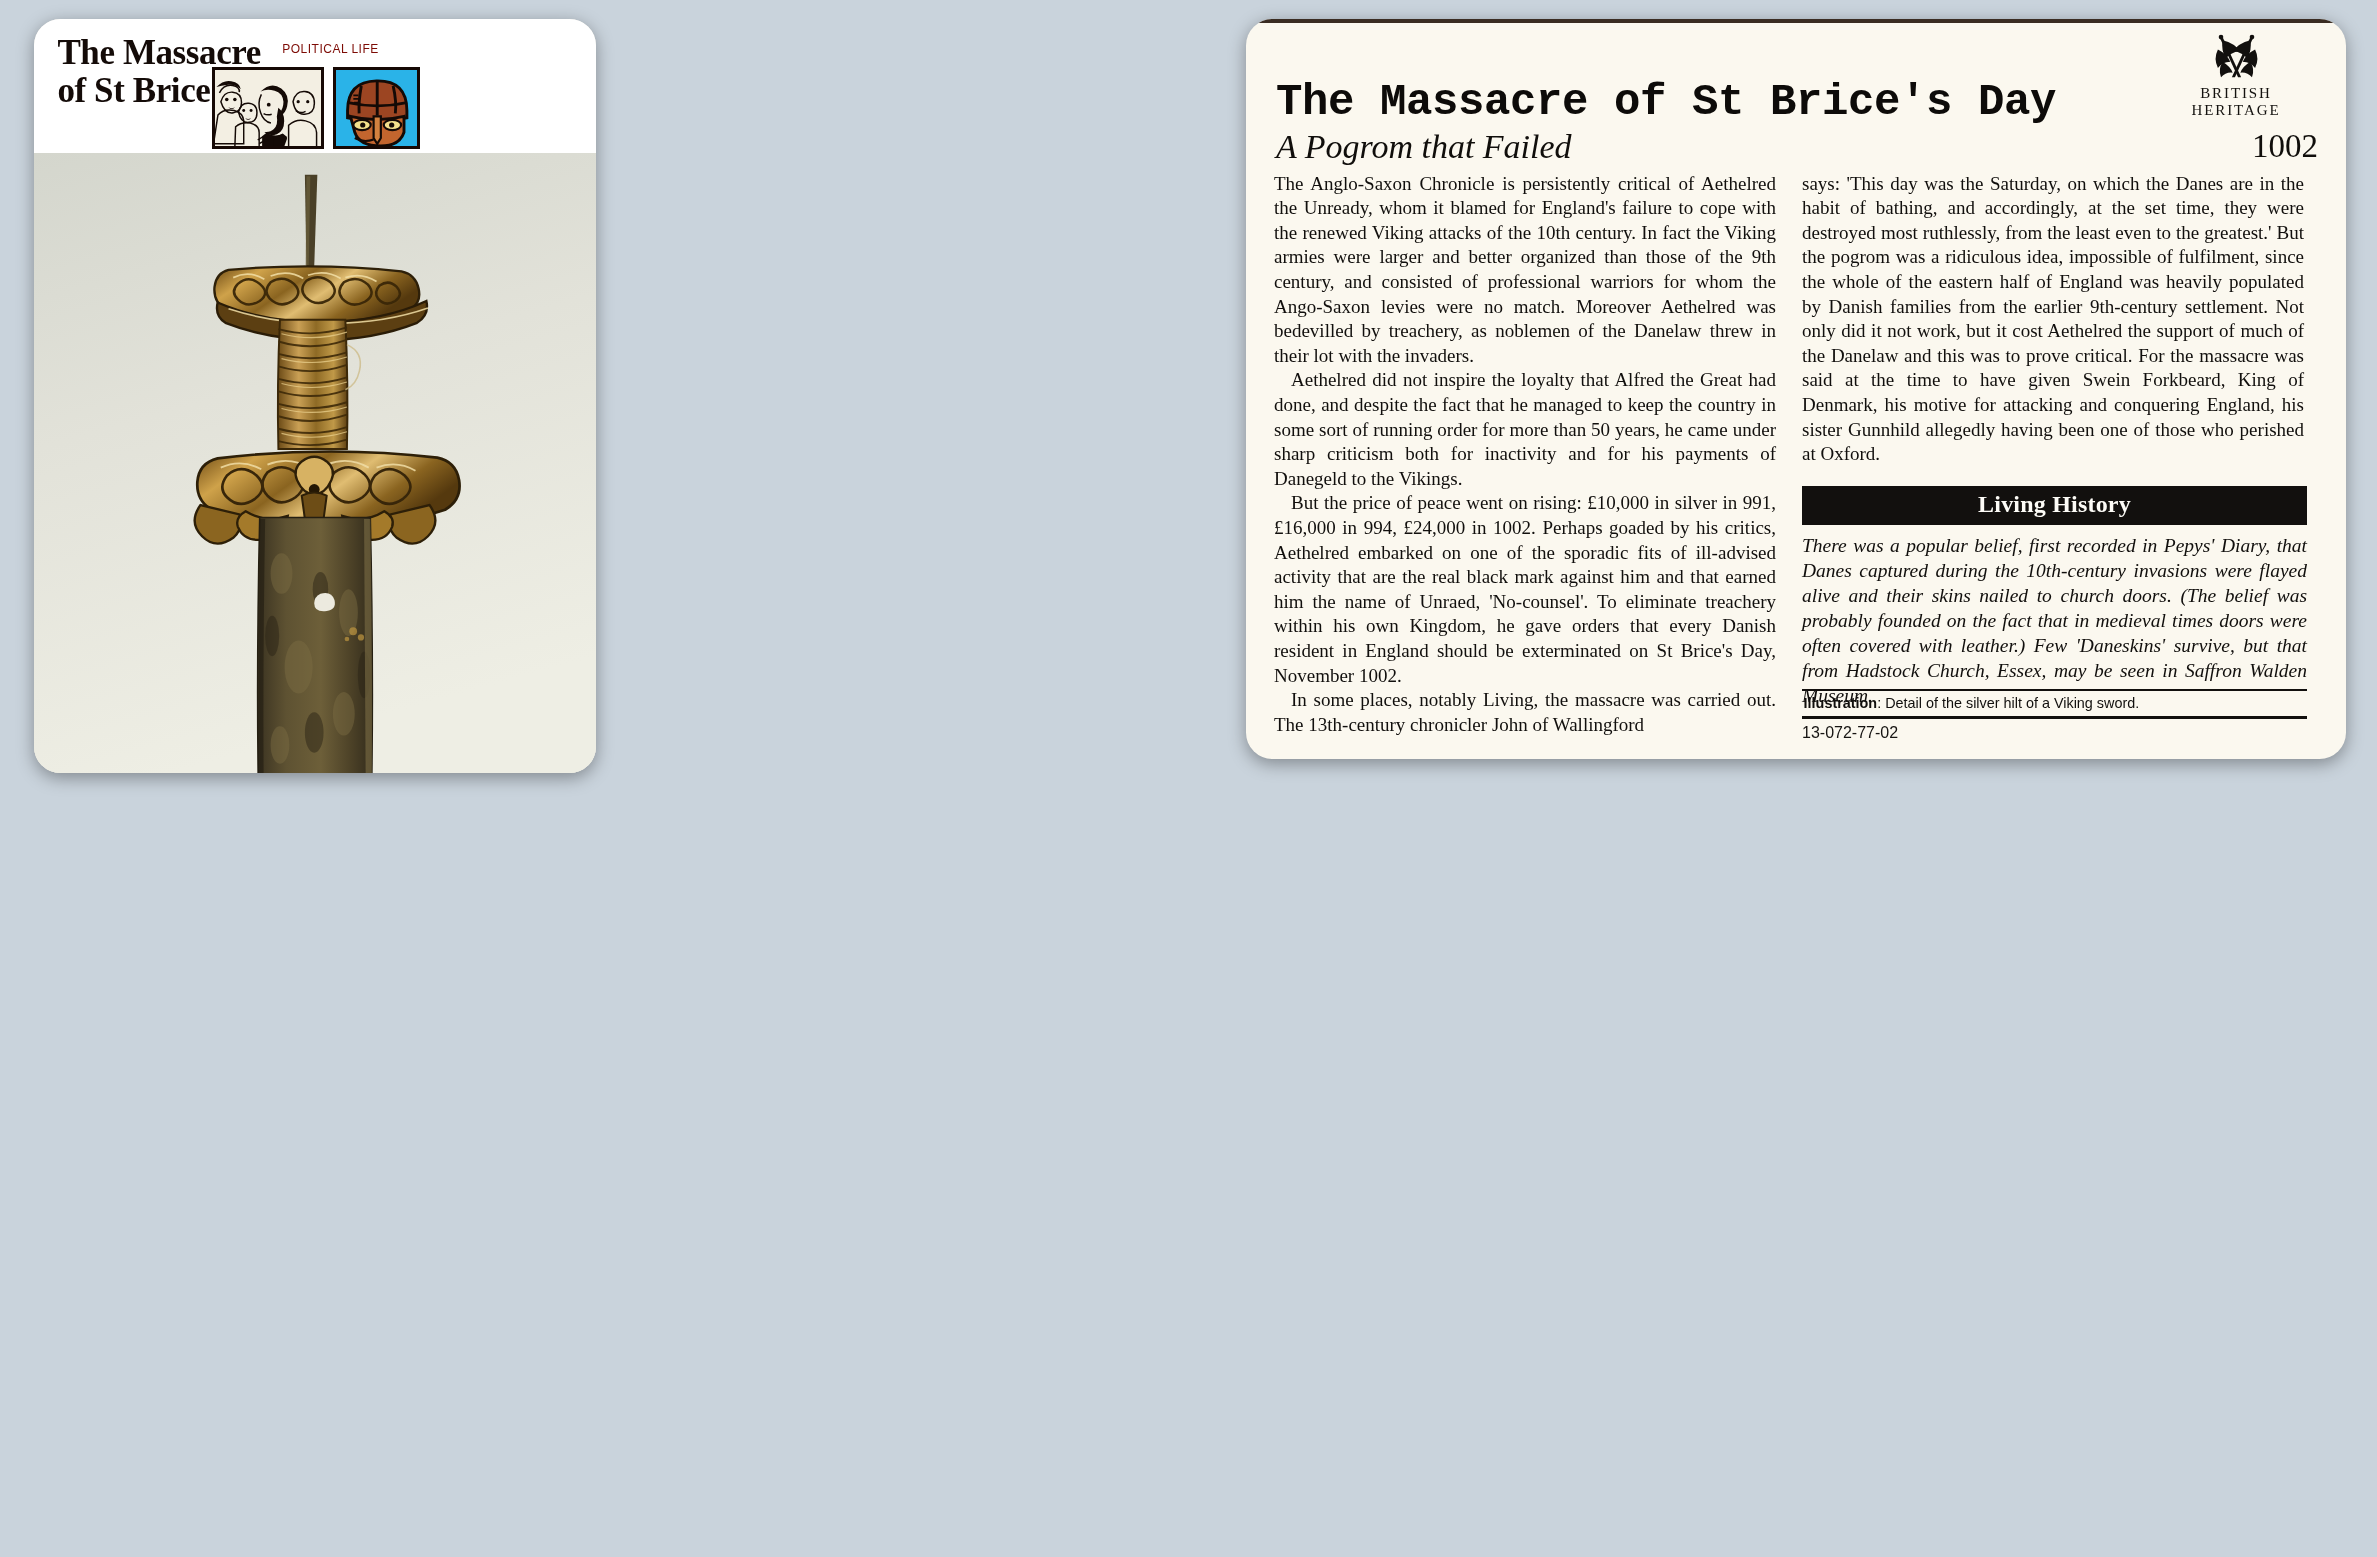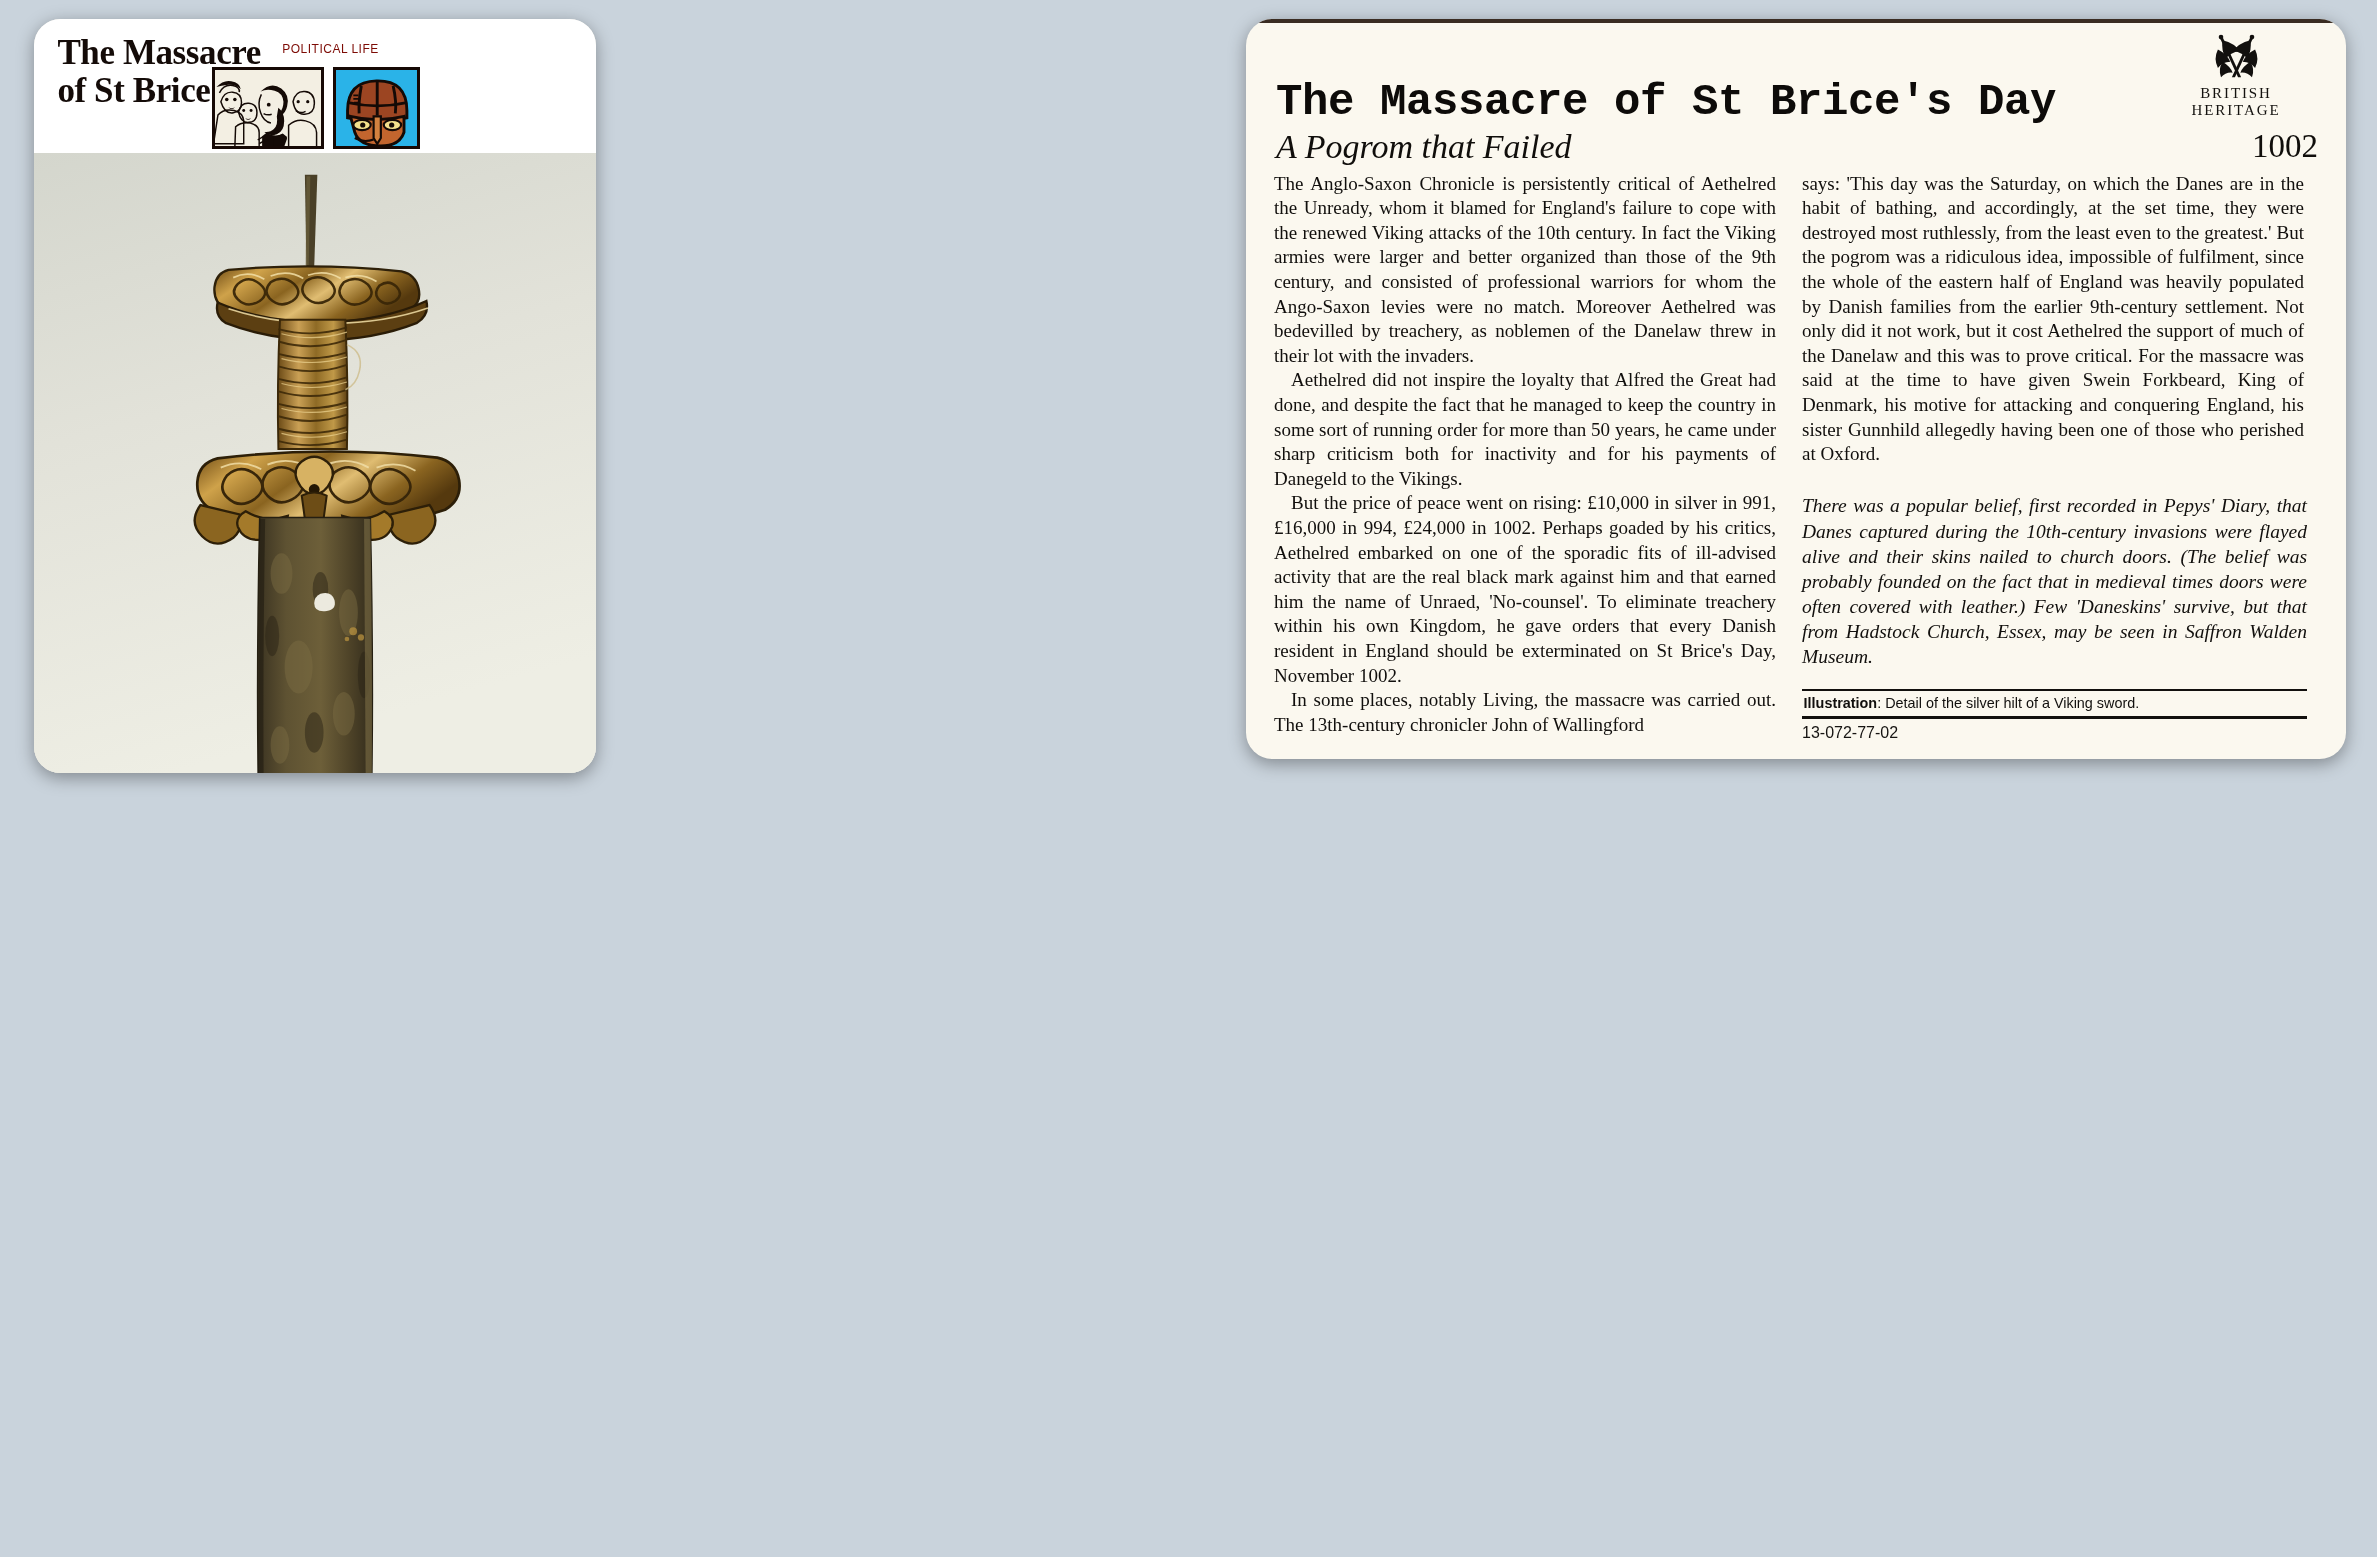--- a/index.html
+++ b/index.html
@@ -443,20 +443,21 @@
     <p>Aethelred did not inspire the loyalty that Alfred the Great had done, and despite the fact that he managed to keep the country in some sort of running order for more than 50 years, he came under sharp criticism both for inactivity and for his payments of Danegeld to the Vikings.</p>
     <p>But the price of peace went on rising: £10,000 in silver in 991, £16,000 in 994, £24,000 in 1002. Perhaps goaded by his critics, Aethelred embarked on one of the sporadic fits of ill-advised activity that are the real black mark against him and that earned him the name of Unraed, 'No-counsel'. To eliminate treachery within his own Kingdom, he gave orders that every Danish resident in England should be exterminated on St Brice's Day, November 1002.</p>
     <p>In some places, notably Living, the massacre was carried out. The 13th-century chronicler John of Wallingford</p>
   </div>
 
   <div class="col" id="col-right">
     <p>says: 'This day was the Saturday, on which the Danes are in the habit of bathing, and accordingly, at the set time, they were destroyed most ruthlessly, from the least even to the greatest.' But the pogrom was a ridiculous idea, impossible of fulfilment, since the whole of the eastern half of England was heavily populated by Danish families from the earlier 9th-century settlement. Not only did it not work, but it cost Aethelred the support of much of the Danelaw and this was to prove critical. For the massacre was said at the time to have given Swein Forkbeard, King of Denmark, his motive for attacking and conquering England, his sister Gunnhild allegedly having been one of those who perished at Oxford.</p>
   </div>
 
   <div id="living">
+    <div id="living-bar">Living History</div>
     <div id="living-text">There was a popular belief, first recorded in Pepys' Diary, that Danes captured during the 10th-century invasions were flayed alive and their skins nailed to church doors. (The belief was probably founded on the fact that in medieval times doors were often covered with leather.) Few 'Daneskins' survive, but that from Hadstock Church, Essex, may be seen in Saffron Walden Museum.</div>
   </div>
 
   <div id="footer">
     <div class="rule-thick"></div>
     <div id="illus"><b>Illustration</b><span>: </span><span>Detail of the silver hilt of a Viking sword.</span></div>
     <div class="rule-thick"></div>
     <div class="rule-thin"></div>
     <div id="refno">13-072-77-02</div>
   </div>

